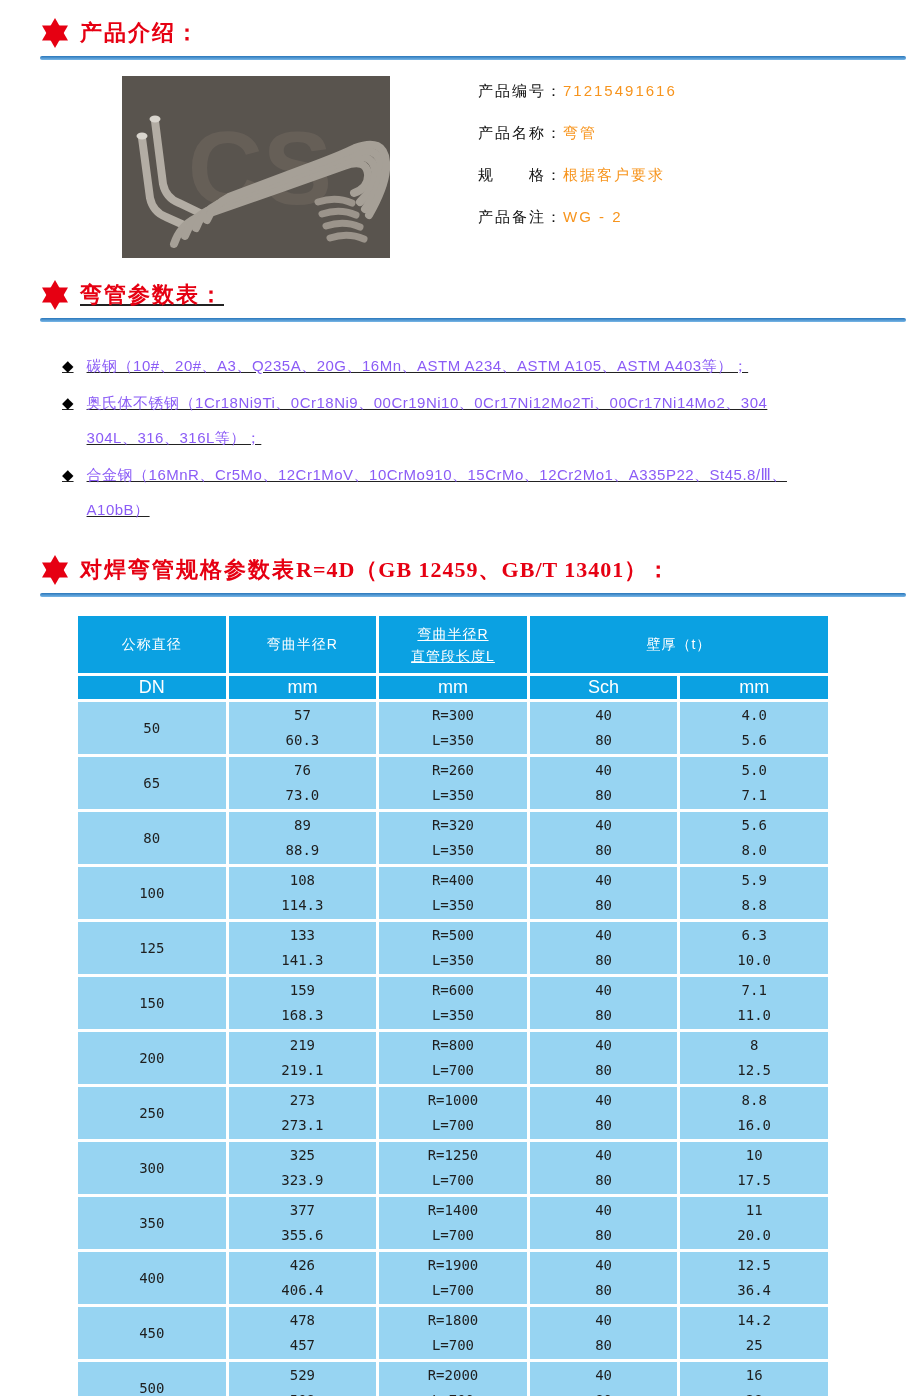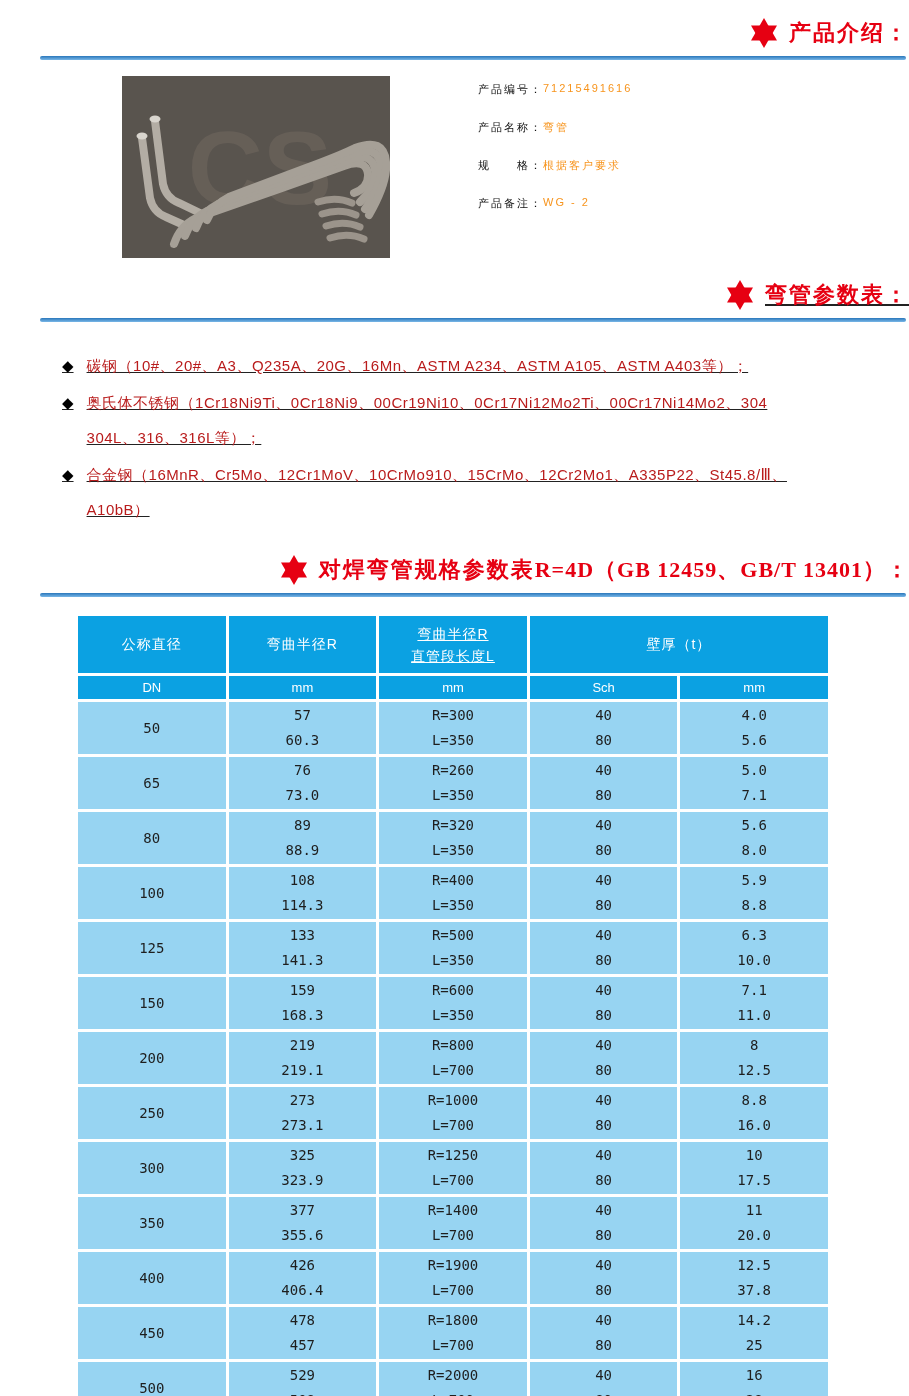--- a/index.html
+++ b/index.html
@@ -2,49 +2,49 @@
 <html><head>
 <meta charset="utf-8">
 <style>
   * { box-sizing: border-box; margin: 0; padding: 0; }
   html,body { background:#fff; }
   body {
     width: 909px; height: 1396px; margin: 0 auto; overflow: hidden;
     font-family: "Liberation Sans", "DejaVu Sans", sans-serif;
     color: #222;
   }
-  .sec-head { display:flex; align-items:center; margin-left:40px; margin-top:18px;justify-content:flex-end; }
+  .sec-head { display:flex; align-items:center; margin-left:40px; margin-top:18px; }
   .star { width:30px; height:30px; display:inline-block; margin-right:10px; }
   .sec-title { font-size:22px; font-weight:bold; color:#e60012; letter-spacing:2px; }
   .sec-title .latin { font-family:"Liberation Serif","DejaVu Serif",serif; letter-spacing:1px; }
   .rule { height:4px; width:866px; margin:8px 0 0 40px;
           background:linear-gradient(#2a77bb,#79b7e7); border-radius:2px; }
 
   
   .intro-body { display:flex; margin:16px 0 0 122px; }
   .product-image { width:268px; height:182px; flex:0 0 auto; }
   .product-fields { margin-left:88px; padding-top:6px; }
-  .field { display:flex; margin-bottom:23px; font-size:11px; }
+  .field { display:flex; margin-bottom:23px; font-size:15px; }
   .f-label { color:#111; letter-spacing:2px; white-space:pre; }
   .f-value { color:#f7941d; letter-spacing:2px; white-space:pre; }
 
   
   .materials { margin:26px 0 0 62px; width:800px; }
   .mat { display:flex; margin-bottom:2px; }
   .diamond { font-size:15px; color:#000; line-height:35px; margin-right:13px; }
-  .mat-text { font-size:15px; line-height:35px; color:#b91c1c; letter-spacing:0.5px; }
+  .mat-text { font-size:15px; line-height:35px; color:#8b5cf6; letter-spacing:0.5px; }
 
   
   .spec-table { border-collapse:collapse; table-layout:fixed; width:756px;
                 margin:16px 0 0 75px; }
   .spec-table th, .spec-table td { border:3px solid #fff; text-align:center; }
   .spec-table th { background:#0ba1e2; color:#fff; font-weight:normal; }
   .spec-table tr.h1 th { height:60px; font-size:14px; letter-spacing:1px; }
   .spec-table tr.h1 .two-line div { line-height:22px;text-decoration:underline; }
-  .spec-table tr.h2 th { height:26px; font-size:13px; }
+  .spec-table tr.h2 th { height:26px; font-size:18px; }
   .spec-table td { background:#97d4f2; color:#1e1e1e; font-size:14px;
                    font-family:"DejaVu Sans Mono","Liberation Mono",monospace; }
   .spec-table td div { line-height:25px; }
   .spec-table tr.data-row td { height:53px; padding:1px 0; }
 </style>
 </head>
 <body>
 
 <section>
   <div class="sec-head">
@@ -389,21 +389,21 @@
     <td>
             <div class="l1">R=1900</div>
             <div class="l2">L=700</div>
           </td>
     <td>
             <div class="l1">40</div>
             <div class="l2">80</div>
           </td>
     <td>
             <div class="l1">12.5</div>
-            <div class="l2">37.8</div>
+            <div class="l2">36.4</div>
           </td>
   </tr>
 
   <tr class="data-row">
     <td class="c-dn">450</td>
     <td>
             <div class="l1">478</div>
             <div class="l2">457</div>
           </td>
     <td>

